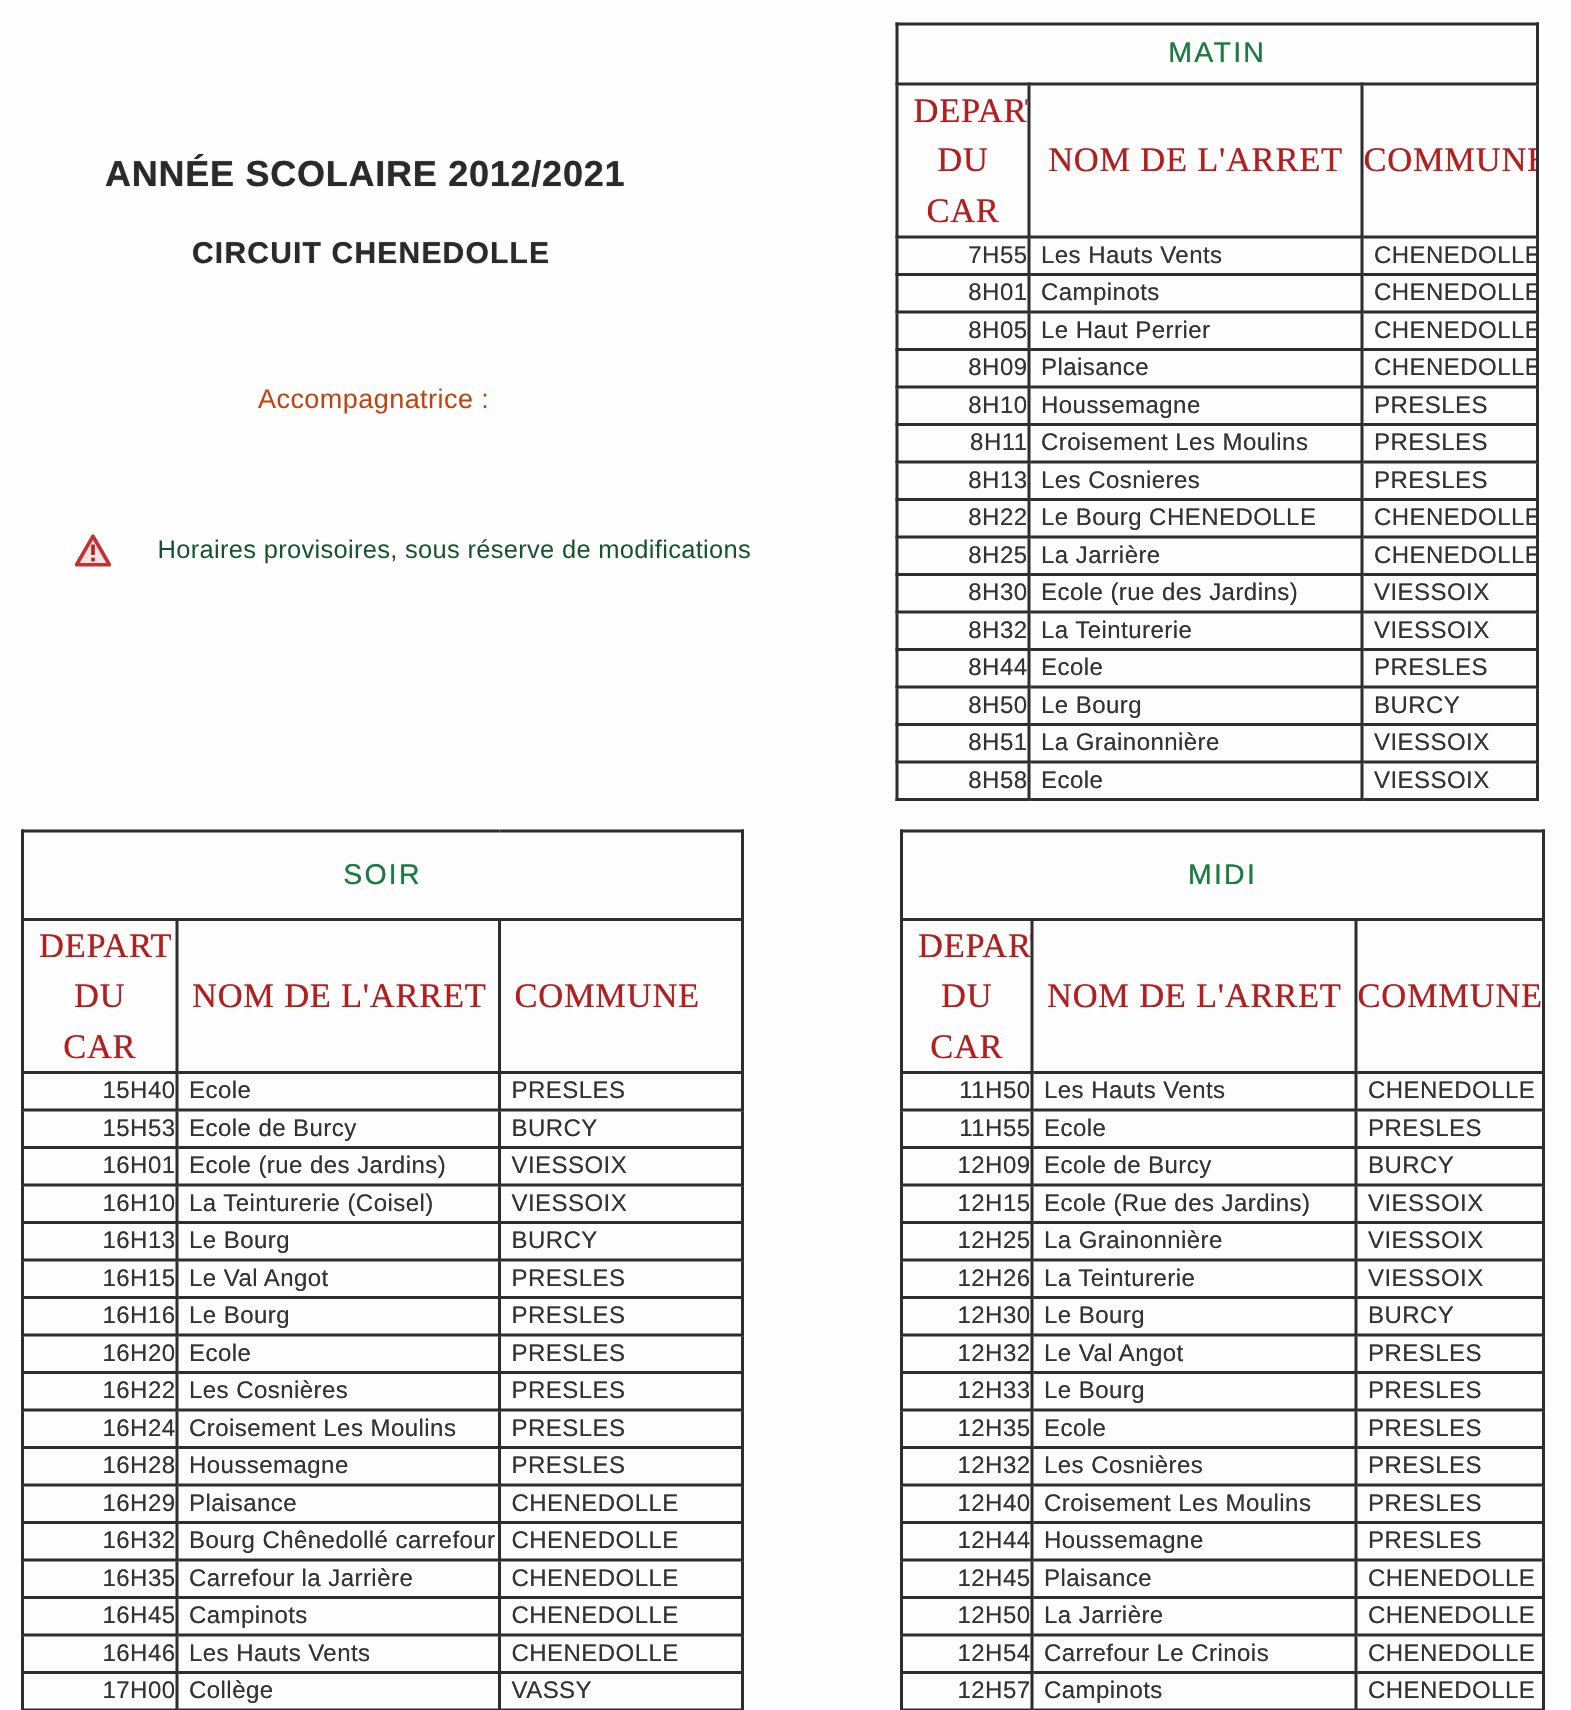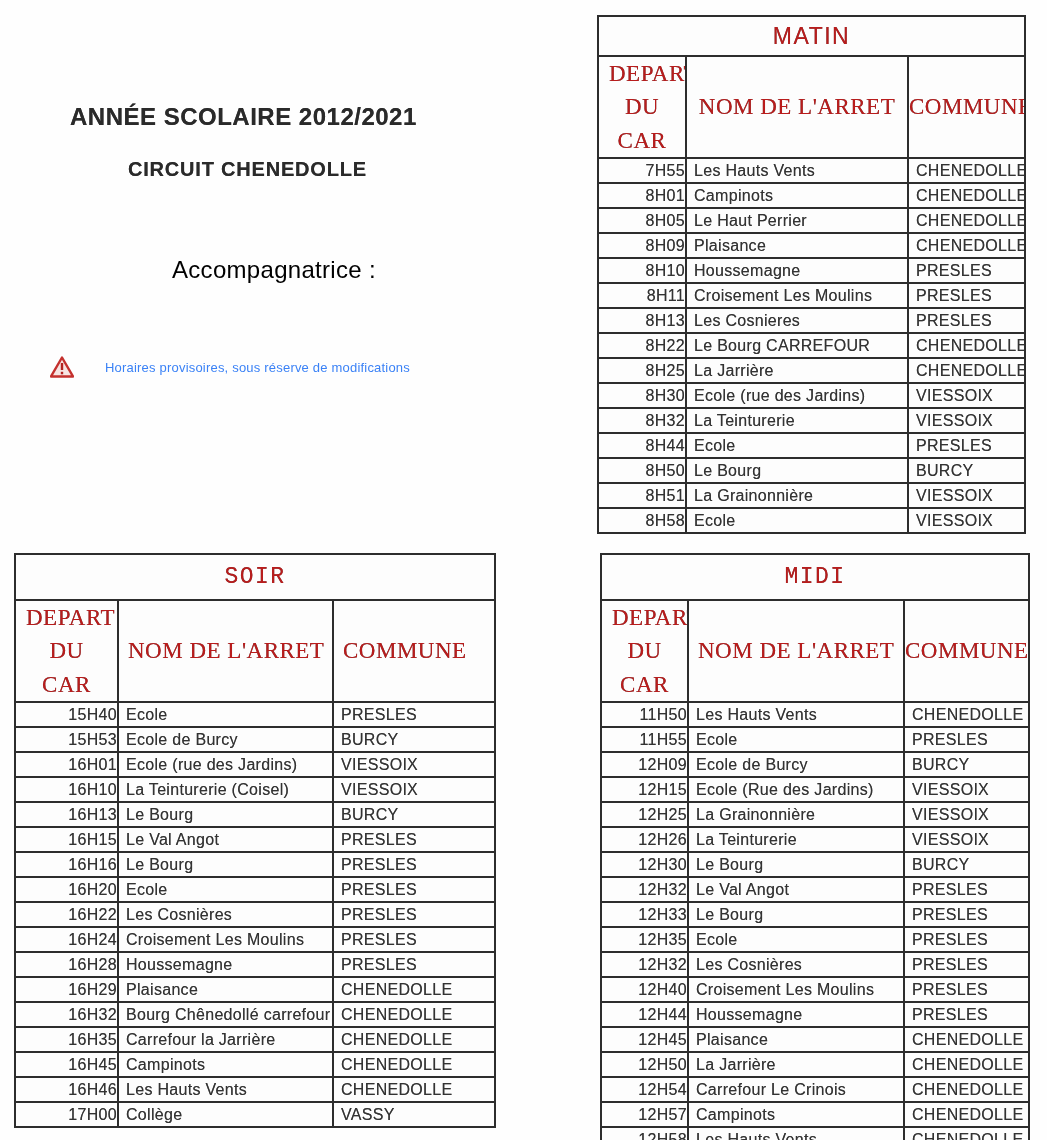--- a/index.html
+++ b/index.html
@@ -30,59 +30,59 @@
     left: 128px; top: 158px;
     font-size: 20px;
     font-weight: bold;
     color: #2a2a2a;
     letter-spacing: 0.8px;
     text-shadow: 0 0 0.6px #555;
   }
   .accompagnatrice {
     position: absolute;
     left: 172px; top: 256px;
-    font-size: 24px;
-    color: #000000;
+    font-size: 18px;
+    color: #c2410c;
     letter-spacing: 0.3px;
   }
   .warning-row {
     position: absolute;
     left: 50px; top: 356px;
     display: flex;
     align-items: center;
     gap: 31px;
   }
   .warning-row svg { display: block; }
   .warning-text {
-    font-size: 13px;
-    color: #3b82f6;
+    font-size: 17px;
+    color: #14532d;
     letter-spacing: 0.2px;
   }
   
   table.schedule {
     position: absolute;
     border-collapse: collapse;
     table-layout: fixed;
     background: #fdfdfd;
   }
   table.schedule th, table.schedule td {
     border: 2px solid #2d2d2d;
     overflow: hidden;
     white-space: nowrap;
   }
   .tbl-title {
     height: 40px;
-    font-size: 23px;
+    font-size: 19px;
     font-weight: 400;
     letter-spacing: 1.5px;
     text-align: center;
-    color: #b91c1c;
+    color: #15803d;
     text-shadow: 0 0 0.5px #666;
   }
-  .soir .tbl-title, .midi .tbl-title { height: 46px; font-family: Liberation Mono, monospace; }
+  .soir .tbl-title, .midi .tbl-title { height: 59px; }
   .tbl-colhdr {
     height: 70px;
     font-size: 23px;
     font-weight: 400;
     text-align: center;
     color: #b91c1c;
     letter-spacing: 0.5px;
     white-space: normal !important;
     line-height: 1.45;
     text-shadow: 0 0 0.5px #666;
@@ -179,21 +179,21 @@
           <td class="col1">Croisement Les Moulins</td>
           <td class="col2">PRESLES</td>
         </tr>
         <tr>
           <td class="col0">8H13</td>
           <td class="col1">Les Cosnieres</td>
           <td class="col2">PRESLES</td>
         </tr>
         <tr>
           <td class="col0">8H22</td>
-          <td class="col1">Le Bourg CARREFOUR</td>
+          <td class="col1">Le Bourg CHENEDOLLE</td>
           <td class="col2">CHENEDOLLE</td>
         </tr>
         <tr>
           <td class="col0">8H25</td>
           <td class="col1">La Jarrière</td>
           <td class="col2">CHENEDOLLE</td>
         </tr>
         <tr>
           <td class="col0">8H30</td>
           <td class="col1">Ecole (rue des Jardins)</td>

